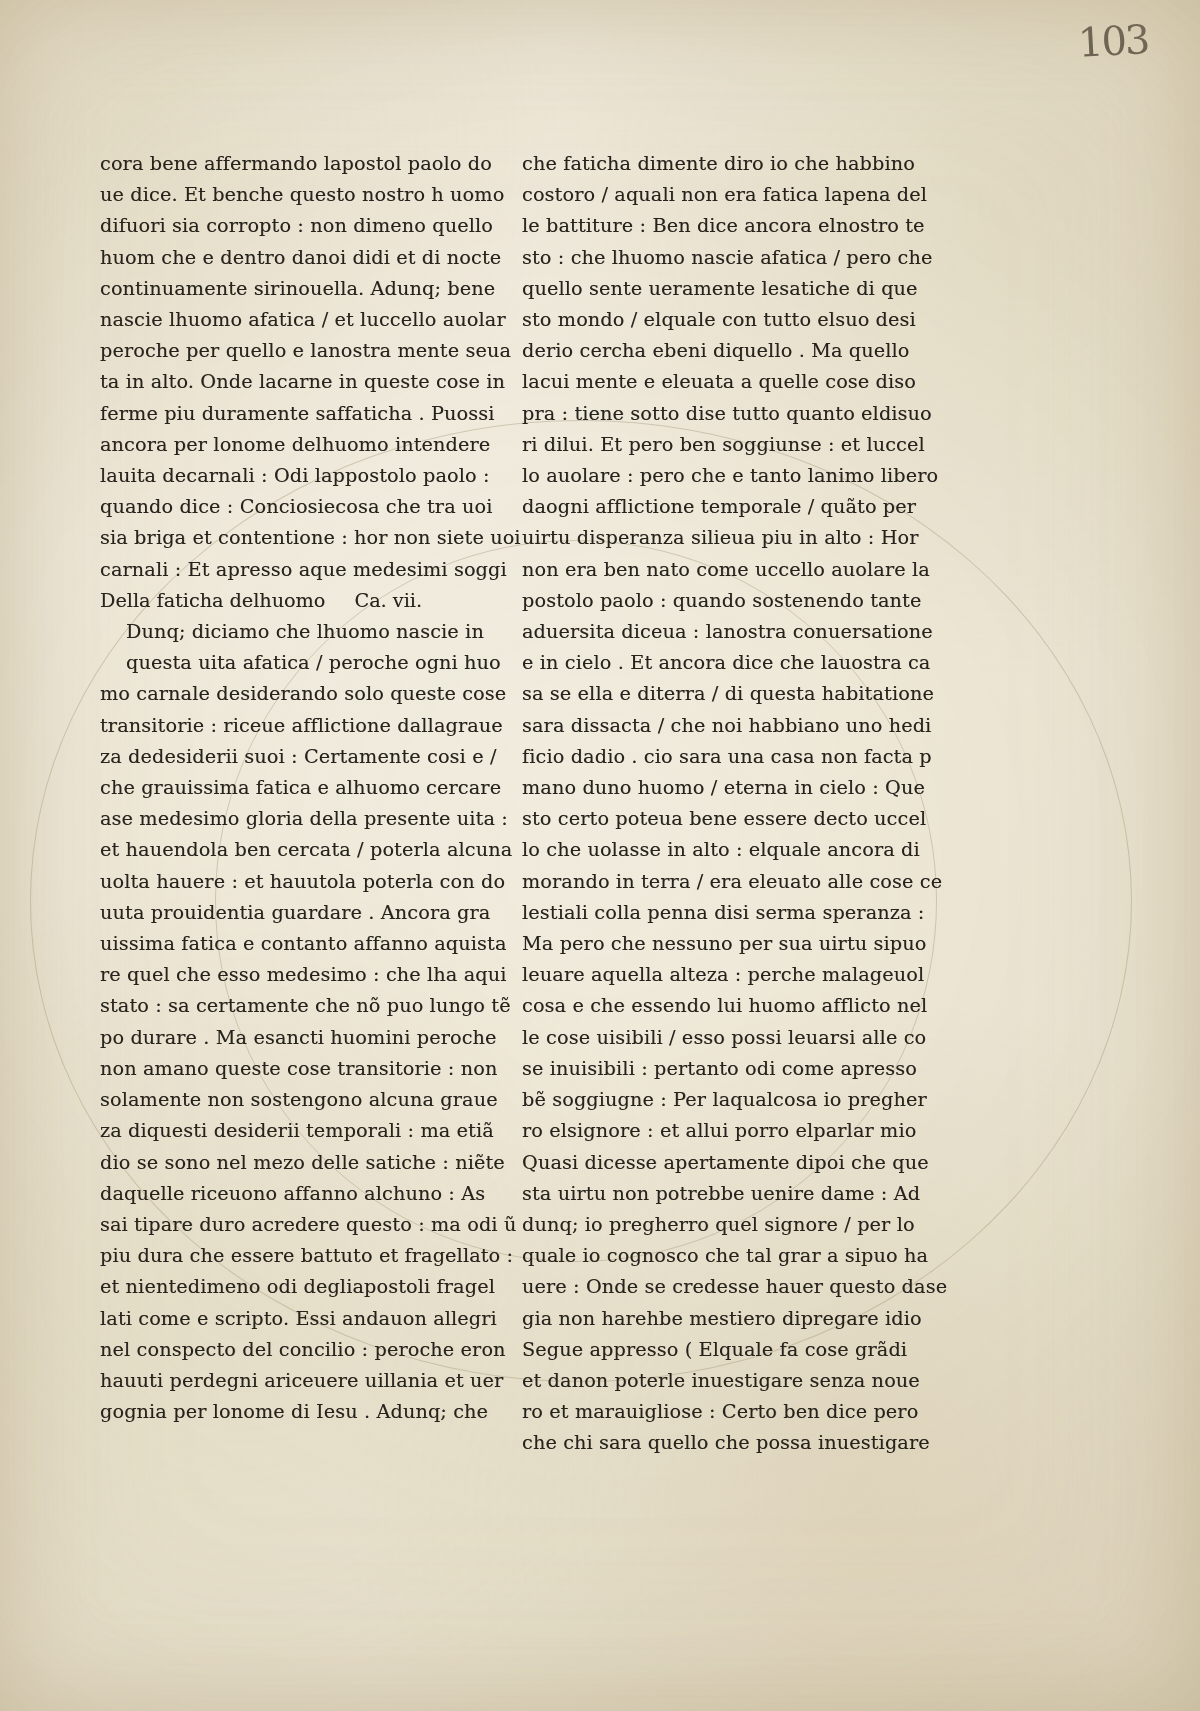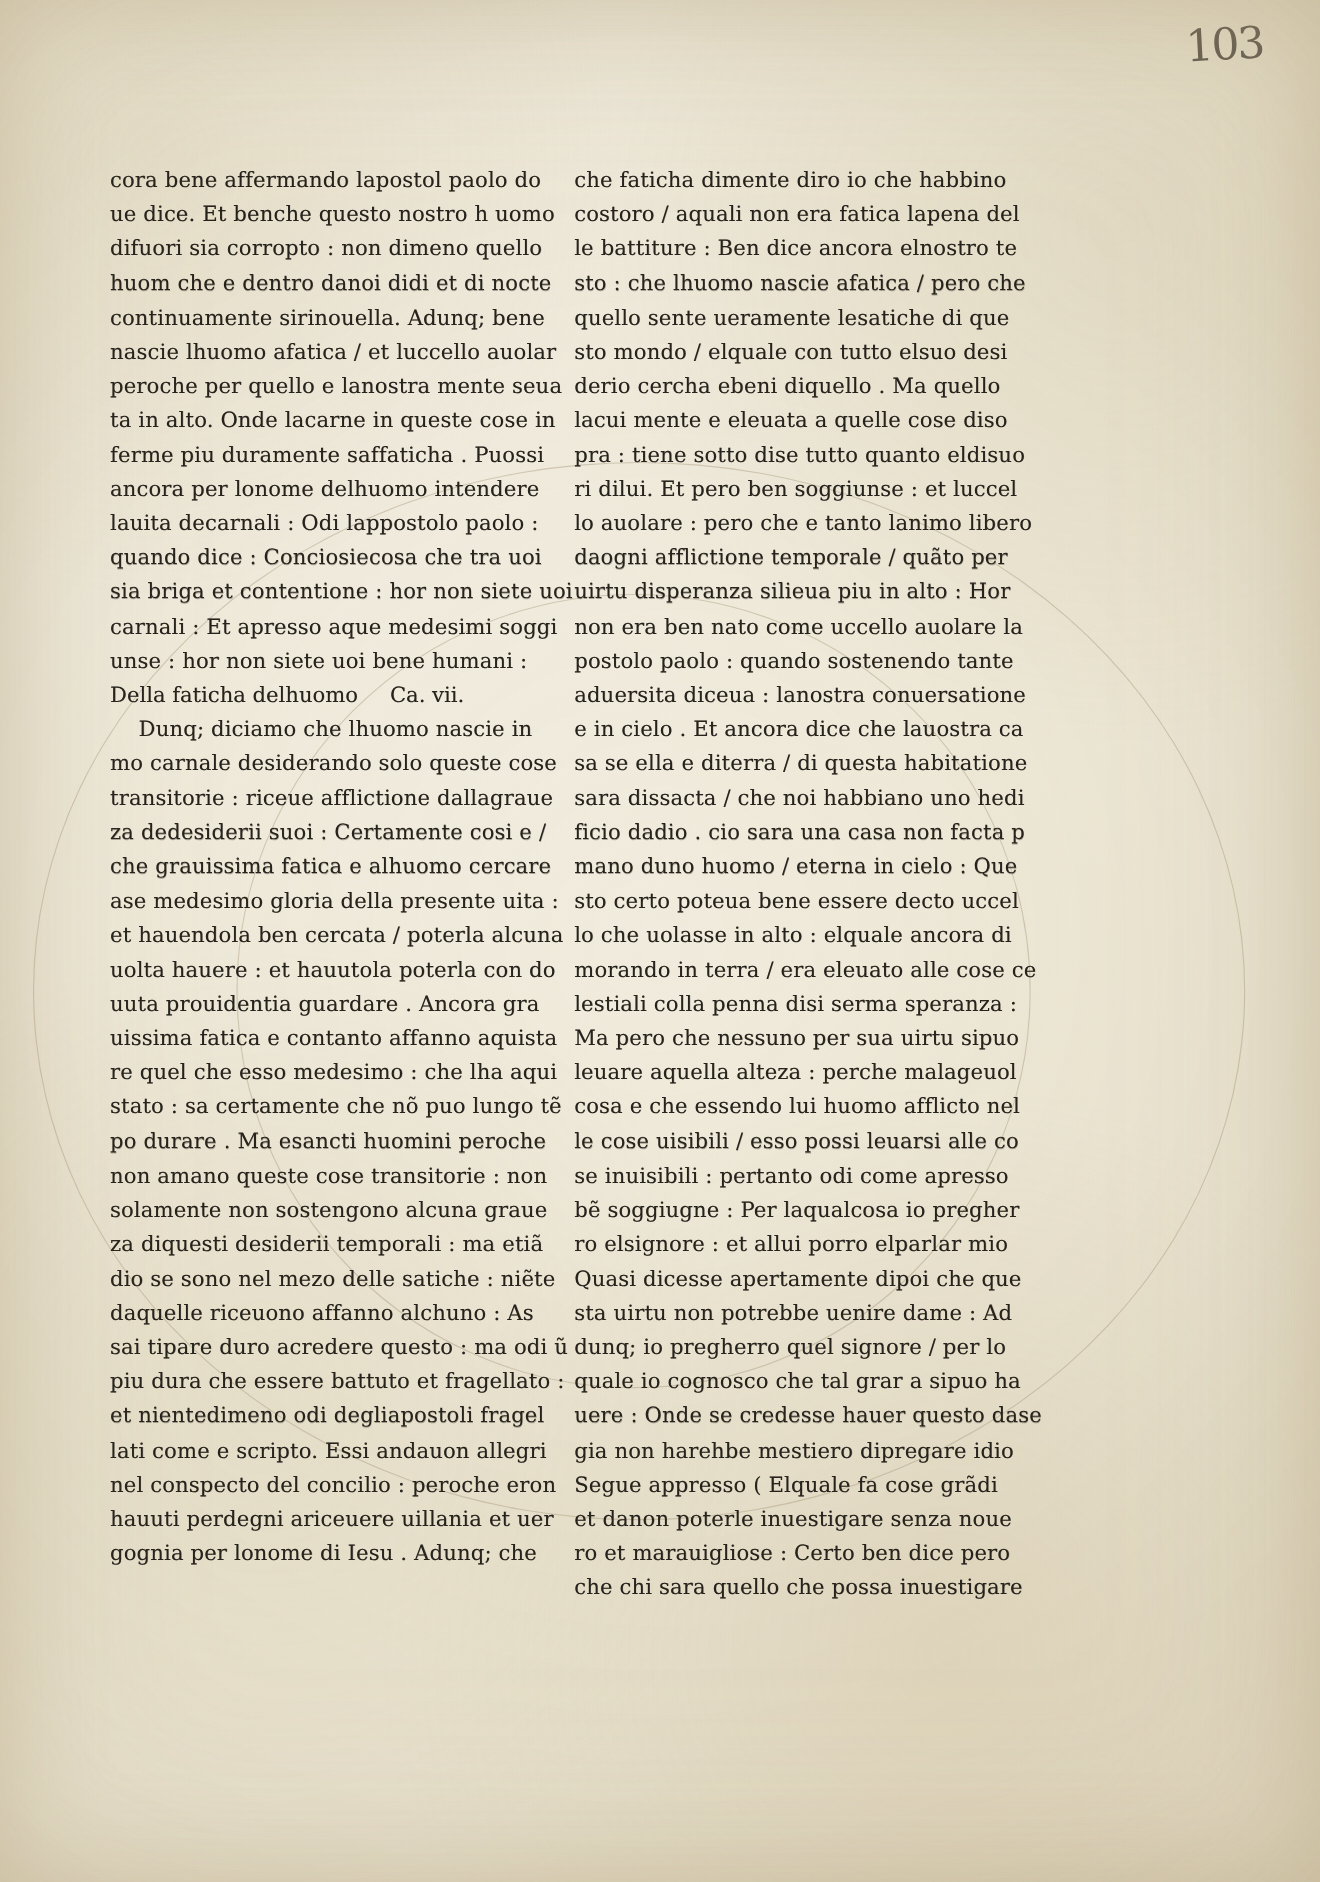--- a/index.html
+++ b/index.html
@@ -130,28 +130,28 @@
       <div class="line">continuamente sirinouella. Adunq; bene</div>
       <div class="line">nascie lhuomo afatica / et luccello auolar</div>
       <div class="line">peroche per quello e lanostra mente seua</div>
       <div class="line">ta in alto. Onde lacarne in queste cose in</div>
       <div class="line">ferme piu duramente saffaticha . Puossi</div>
       <div class="line">ancora per lonome delhuomo intendere</div>
       <div class="line">lauita decarnali : Odi lappostolo paolo :</div>
       <div class="line">quando dice : Conciosiecosa che tra uoi</div>
       <div class="line">sia briga et contentione : hor non siete uoi</div>
       <div class="line">carnali : Et apresso aque medesimi soggi</div>
-      <div class="line">unse : hor non siete uoi bene humani :</div>
 
       <div class="heading-row">
         <span>Della faticha delhuomo</span>
         <span class="sig">Ca. vii.</span>
       </div>
 
       <div class="line indent">Dunq; diciamo che lhuomo nascie in</div>
+      <div class="line indent">questa uita afatica / peroche ogni huo</div>
       <div class="line">mo carnale desiderando solo queste cose</div>
       <div class="line">transitorie : riceue afflictione dallagraue</div>
       <div class="line">za dedesiderii suoi : Certamente cosi e /</div>
       <div class="line">che grauissima fatica e alhuomo cercare</div>
       <div class="line">ase medesimo gloria della presente uita :</div>
       <div class="line">et hauendola ben cercata / poterla alcuna</div>
       <div class="line">uolta hauere : et hauutola poterla con do</div>
       <div class="line">uuta prouidentia guardare . Ancora gra</div>
       <div class="line">uissima fatica e contanto affanno aquista</div>
       <div class="line">re quel che esso medesimo : che lha aqui</div>

